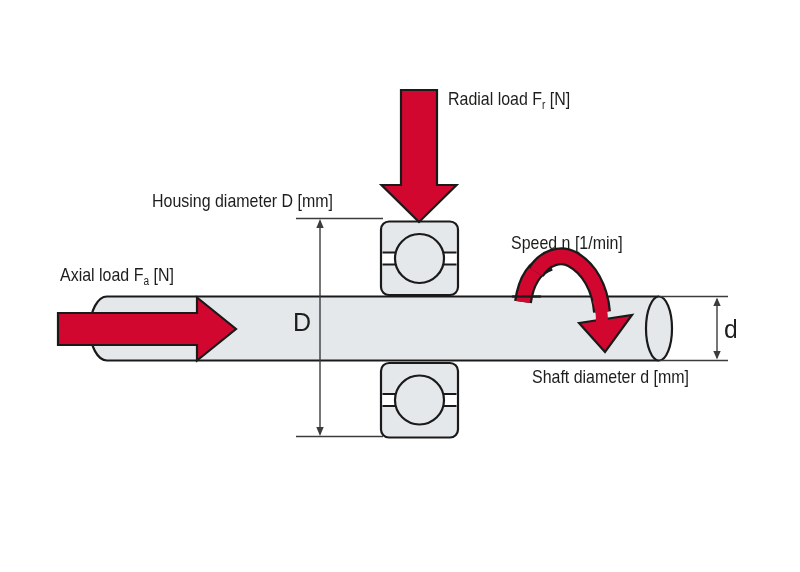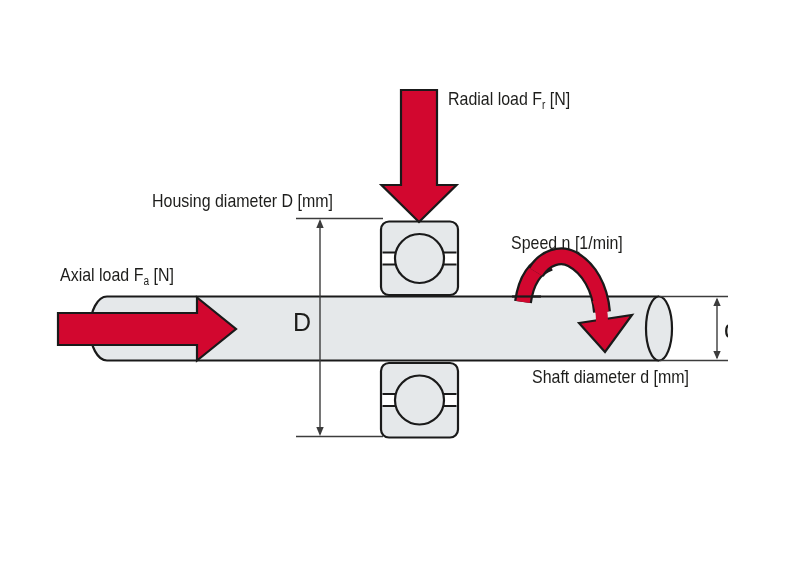--- a/index.html
+++ b/index.html
@@ -1,20 +1,21 @@
 <!DOCTYPE html>
 <html style="--arrow_red: #d2072f; --part_gray: #e5e8ea; --outline: #1a1a1a; --dimension_line: #3c3c3c; --background: #ffffff;"><head>
 <meta charset="utf-8">
 <style>
   html,body { margin:0; padding:0; background:#fff; }
   .stage {
     position:relative; width:728px; height:572px; overflow:hidden;
     background:var(--background,#ffffff);
     font-family:"Liberation Sans", sans-serif;
     color:#1d1d1b;
+    padding-left:8px;
   }
   .stage svg { position:absolute; left:0; top:0; }
   .lbl {
     position:absolute; font-size:19px; line-height:1.1; white-space:nowrap;
     transform:scaleX(0.84); transform-origin:left top; color:#1d1d1b;
   }
   .lbl .sub { font-size:12px; position:relative; top:4px; }
   .dimlbl {
     position:absolute; font-size:25px; line-height:1; white-space:nowrap;
     color:#1d1d1b;

